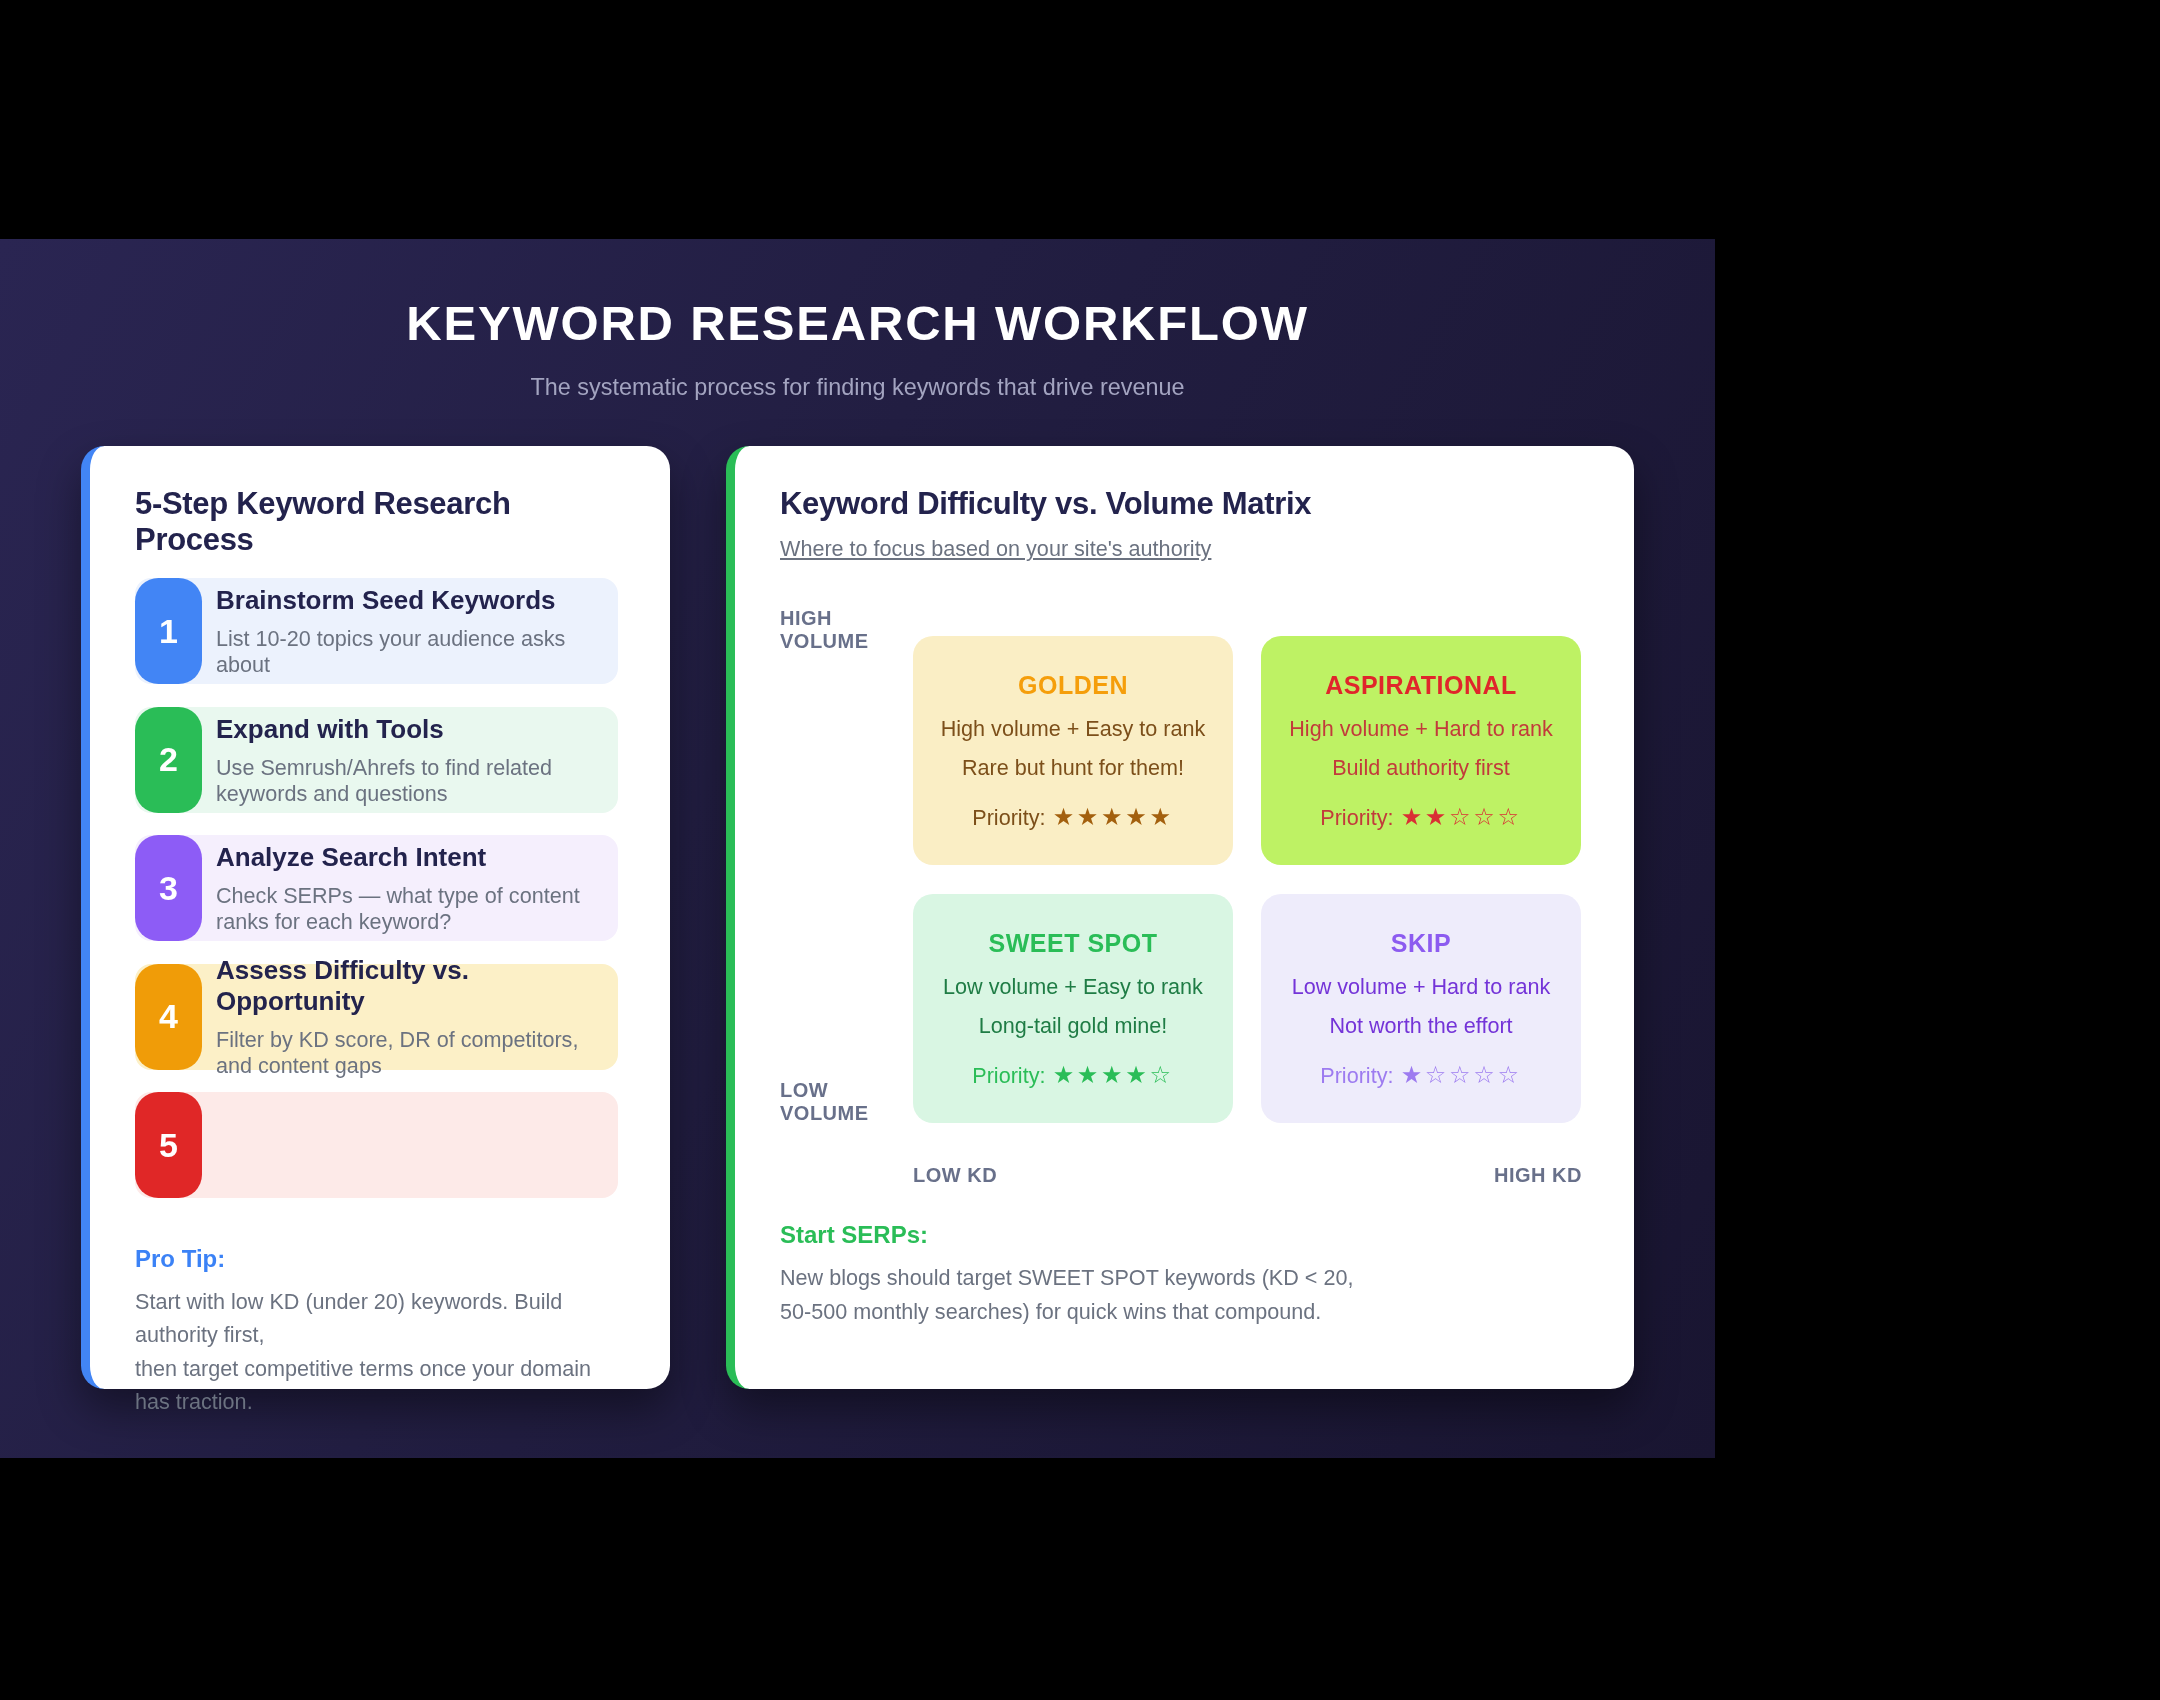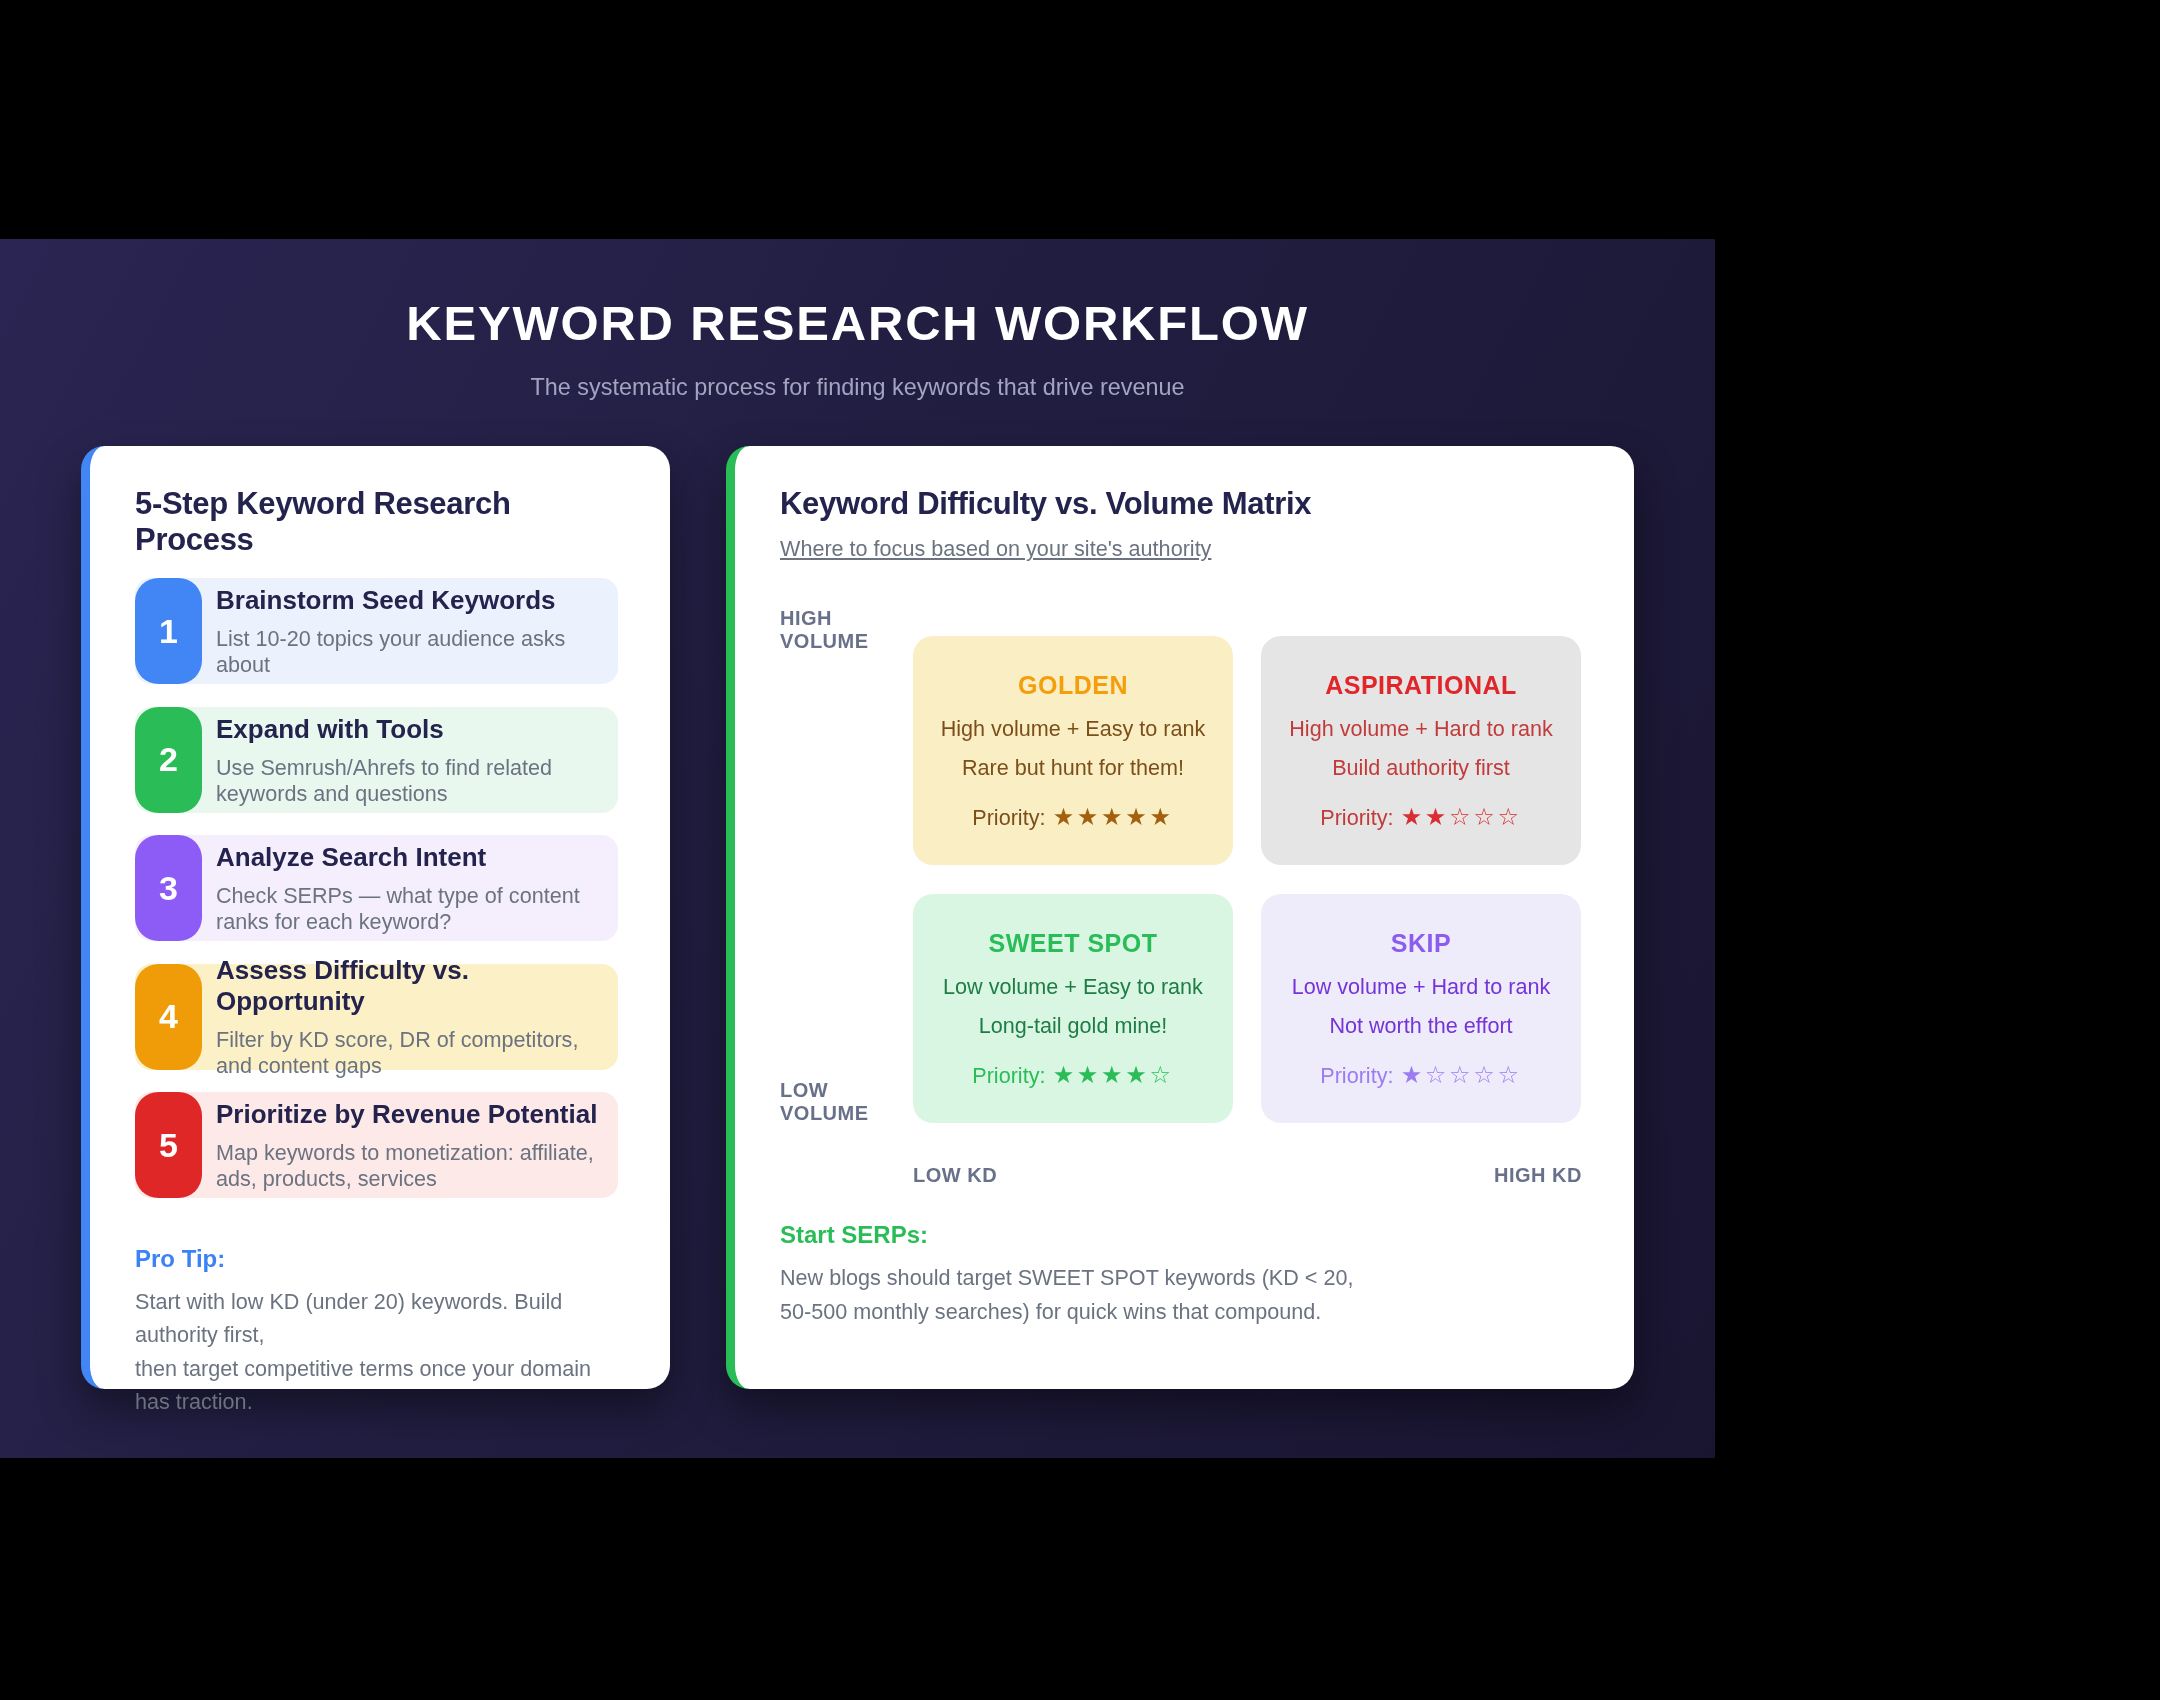--- a/index.html
+++ b/index.html
@@ -149,24 +149,20 @@
           <div class="step-badge" style="background-color: rgb(240, 156, 8);">4</div>
           <div class="step-text">
             <div class="step-title">Assess Difficulty vs. Opportunity</div>
             <div class="step-desc">Filter by KD score, DR of competitors, and content gaps</div>
           </div>
         </div>
 
         <div class="step">
           <div class="step-row" style="background-color: rgb(253, 234, 232);"></div>
           <div class="step-badge" style="background-color: rgb(224, 39, 39);">5</div>
-          <div class="step-text">
-            <div class="step-title">Prioritize by Revenue Potential</div>
-            <div class="step-desc">Map keywords to monetization: affiliate, ads, products, services</div>
-          </div>
         </div>
 
       </div>
 
       <div class="tip">
         <div class="tip-label" style="color: rgb(59, 130, 246);">Pro Tip:</div>
         <div class="tip-line first">Start with low KD (under 20) keywords. Build authority first,</div>
         <div class="tip-line">then target competitive terms once your domain has traction.</div>
       </div>
     </section>
@@ -185,21 +181,21 @@
 
           <div class="quadrant" style="background-color: rgb(250, 238, 197);">
             <div class="q-title" style="color: rgb(245, 158, 11);">GOLDEN</div>
             <div class="q-line one" style="color: rgb(124, 79, 26);">High volume + Easy to rank</div>
             <div class="q-line" style="color: rgb(124, 79, 26);">Rare but hunt for them!</div>
             <div class="q-priority">
               <span style="color: rgb(124, 79, 26);">Priority:</span><span class="q-stars" style="color: rgb(163, 96, 14);">★★★★★</span>
             </div>
           </div>
 
-          <div class="quadrant" style="background-color: #e5e5e5;">
+          <div class="quadrant" style="background-color: #bef264;">
             <div class="q-title" style="color: rgb(224, 38, 43);">ASPIRATIONAL</div>
             <div class="q-line one" style="color: rgb(194, 59, 59);">High volume + Hard to rank</div>
             <div class="q-line" style="color: rgb(194, 59, 59);">Build authority first</div>
             <div class="q-priority">
               <span style="color: rgb(194, 59, 59);">Priority:</span><span class="q-stars" style="color: rgb(217, 47, 52);">★★☆☆☆</span>
             </div>
           </div>
 
           <div class="quadrant" style="background-color: rgb(217, 246, 227);">
             <div class="q-title" style="color: rgb(42, 189, 87);">SWEET SPOT</div>

